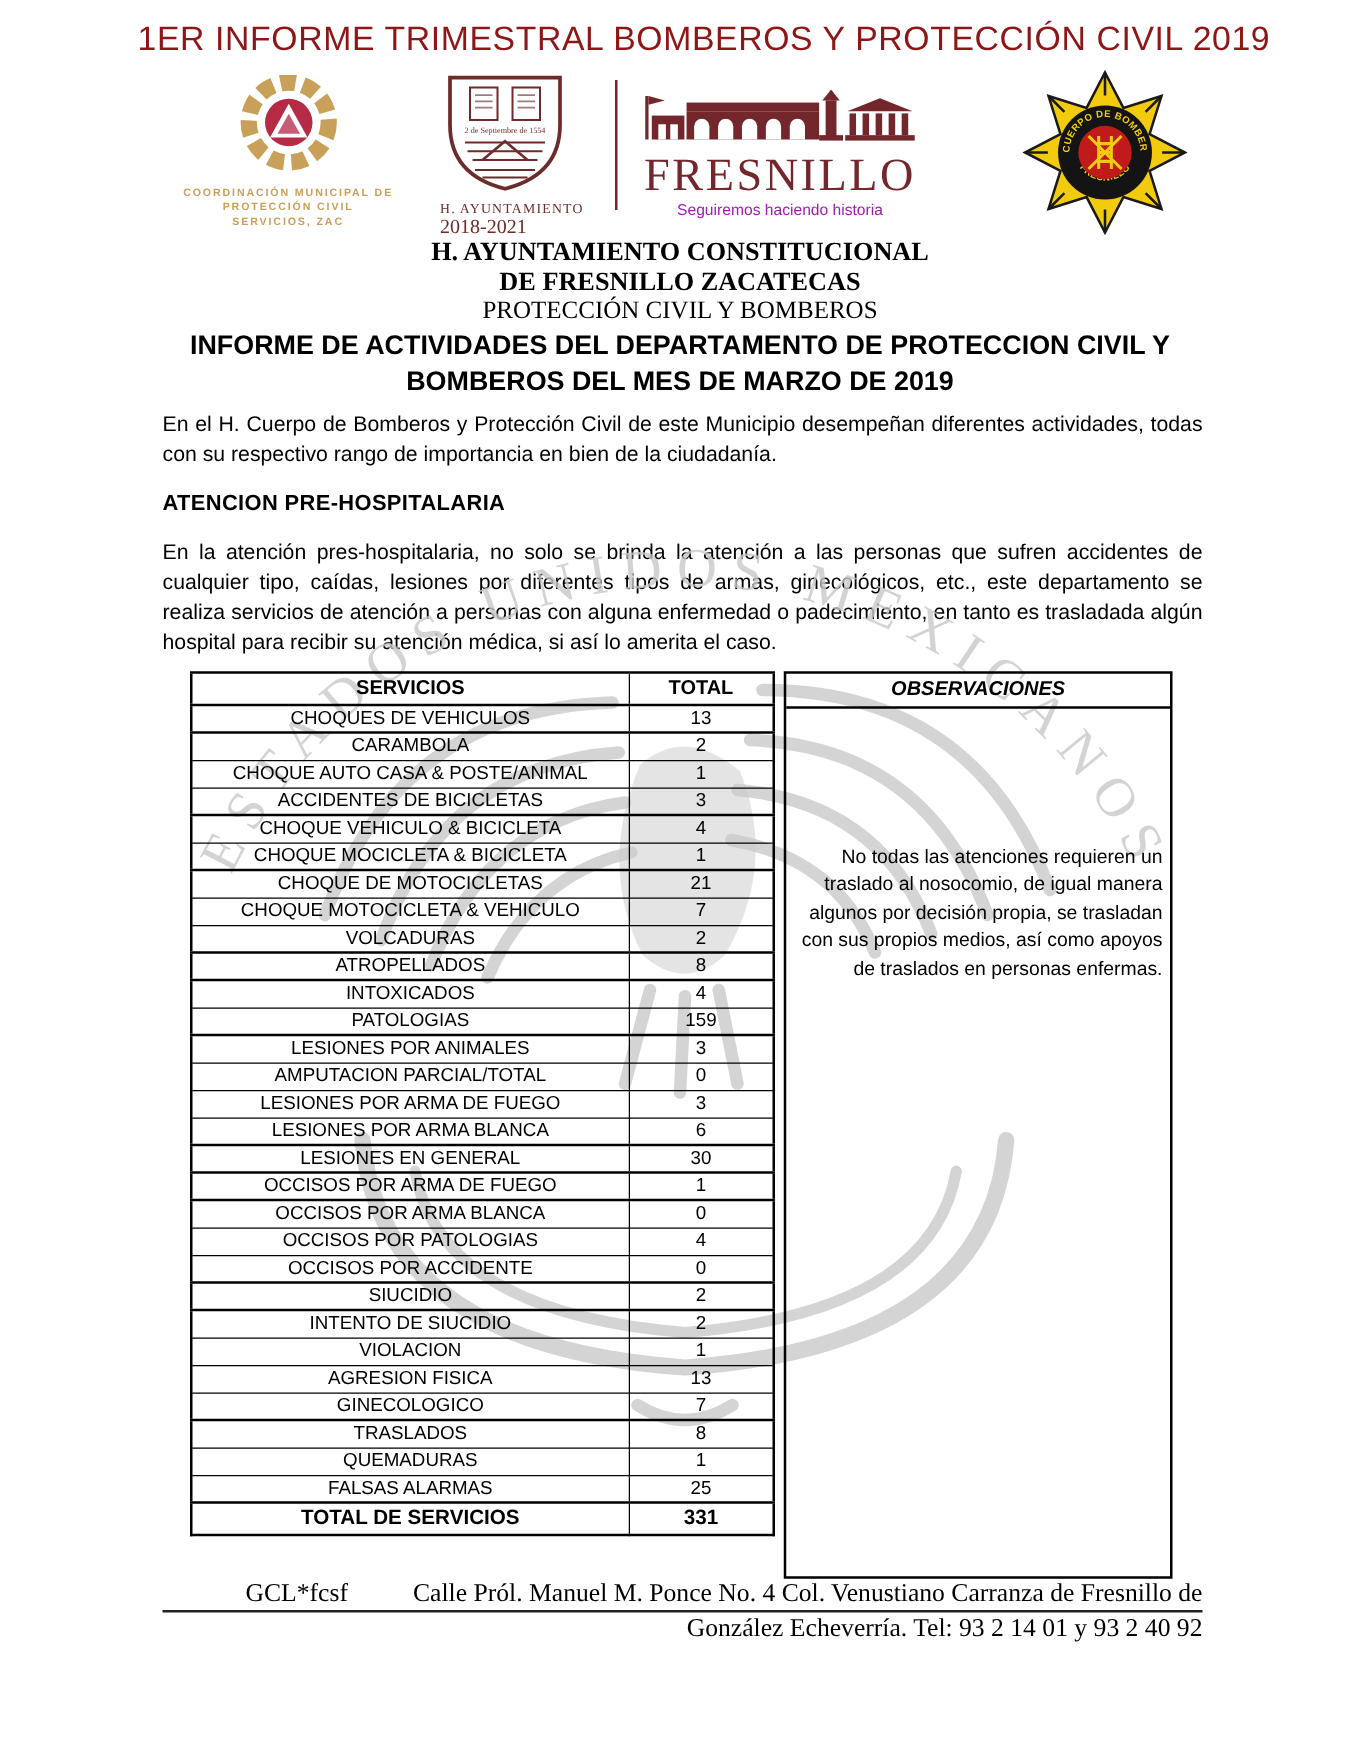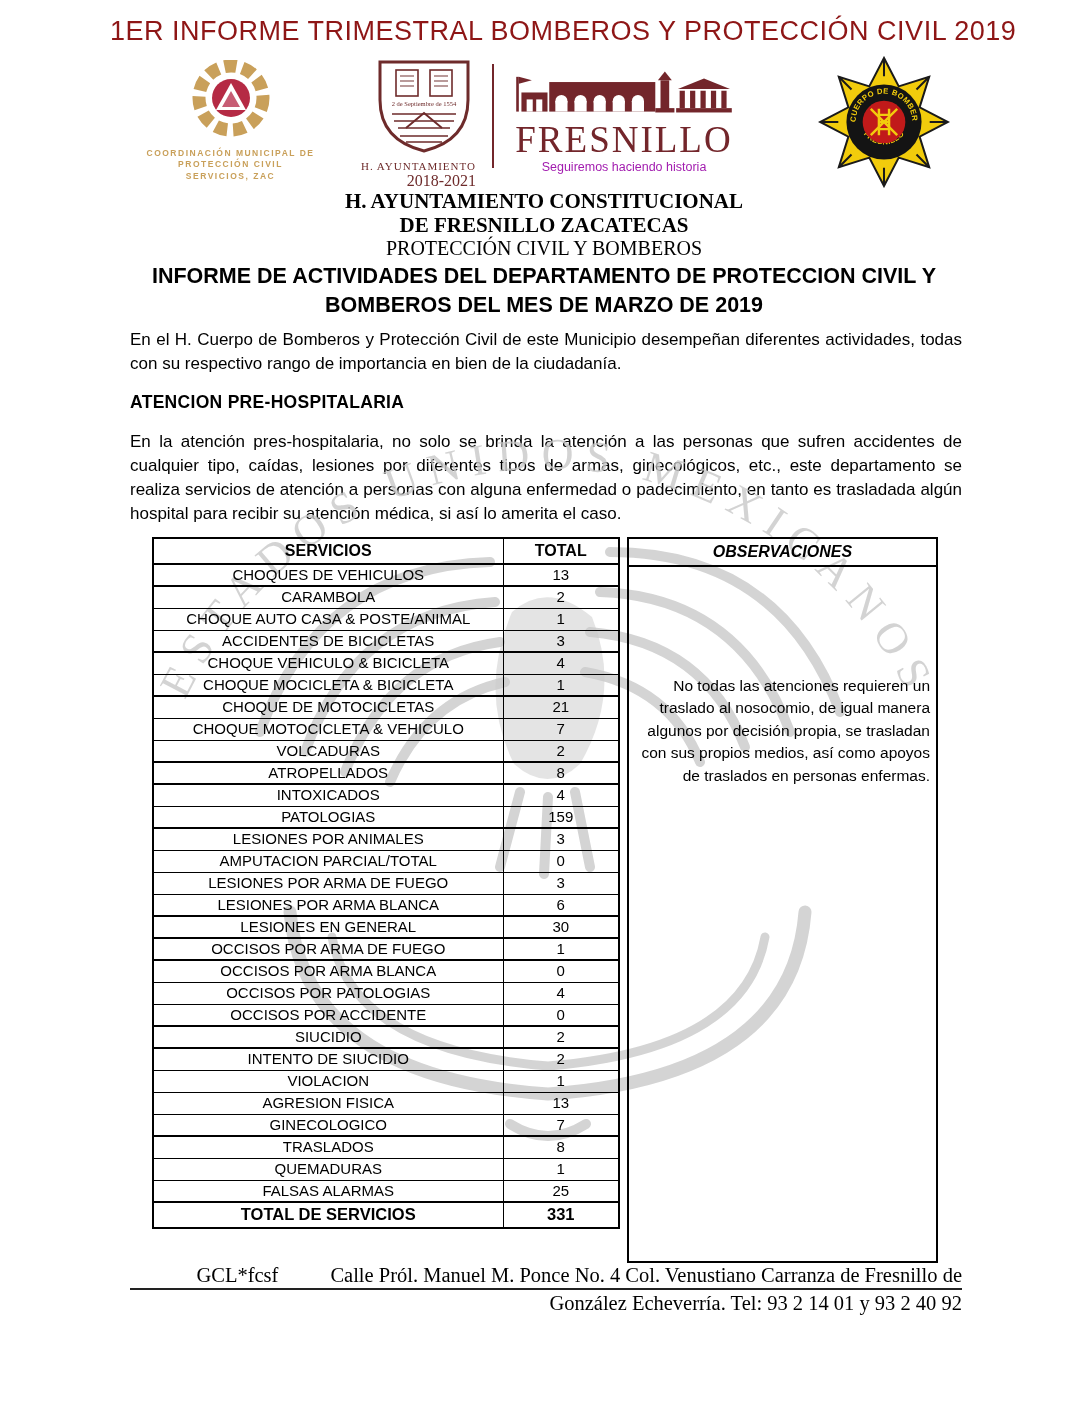--- a/index.html
+++ b/index.html
@@ -9,21 +9,21 @@
     font-family:"Liberation Sans", sans-serif; color:#000; overflow:hidden;
   }
   
   .banner {
     position:absolute; left:110px; top:16px; width:860px;
     font-size:27px; letter-spacing:.5px; color:#8e1616; white-space:nowrap;
   }
   
   .logo-pc { position:absolute; left:138px; top:60px; width:185px; text-align:center; }
   .logo-pc .caption { margin-top:4px; font-size:8.5px; font-weight:bold; letter-spacing:1.5px; color:#c9a05a; line-height:1.35; }
-  .logo-shield { position:absolute; left:352px; top:58px; width:124px; text-align:right; }
+  .logo-shield { position:absolute; left:352px; top:58px; width:124px; text-align:left; }
   .logo-shield .cap1 { font-family:"Liberation Serif",serif; font-size:11px; letter-spacing:1px; color:#6e2b2b; margin-top:2px; }
   .logo-shield .cap2 { font-family:"Liberation Serif",serif; font-size:16px; color:#6e2b2b; }
   .logo-divider { position:absolute; left:492px; top:64px; width:2px; height:104px; background:#73262b; }
   .logo-fresnillo { position:absolute; left:508px; top:62px; width:232px; text-align:center; }
   .logo-fresnillo .wordmark { font-family:"Liberation Serif",serif; font-size:37px; letter-spacing:2px; color:#73262b; line-height:1; margin-top:1px; }
   .logo-fresnillo .tagline { font-size:12.5px; color:#a21caf; margin-top:2px; }
   .logo-bomberos { position:absolute; left:818px; top:56px; width:132px; }
   
   .hdr { position:absolute; left:0; top:190px; width:1088px; text-align:center; }
   .hdr .l1, .hdr .l2 { font-family:"Liberation Serif",serif; font-weight:bold; font-size:21px; line-height:1.13; }

